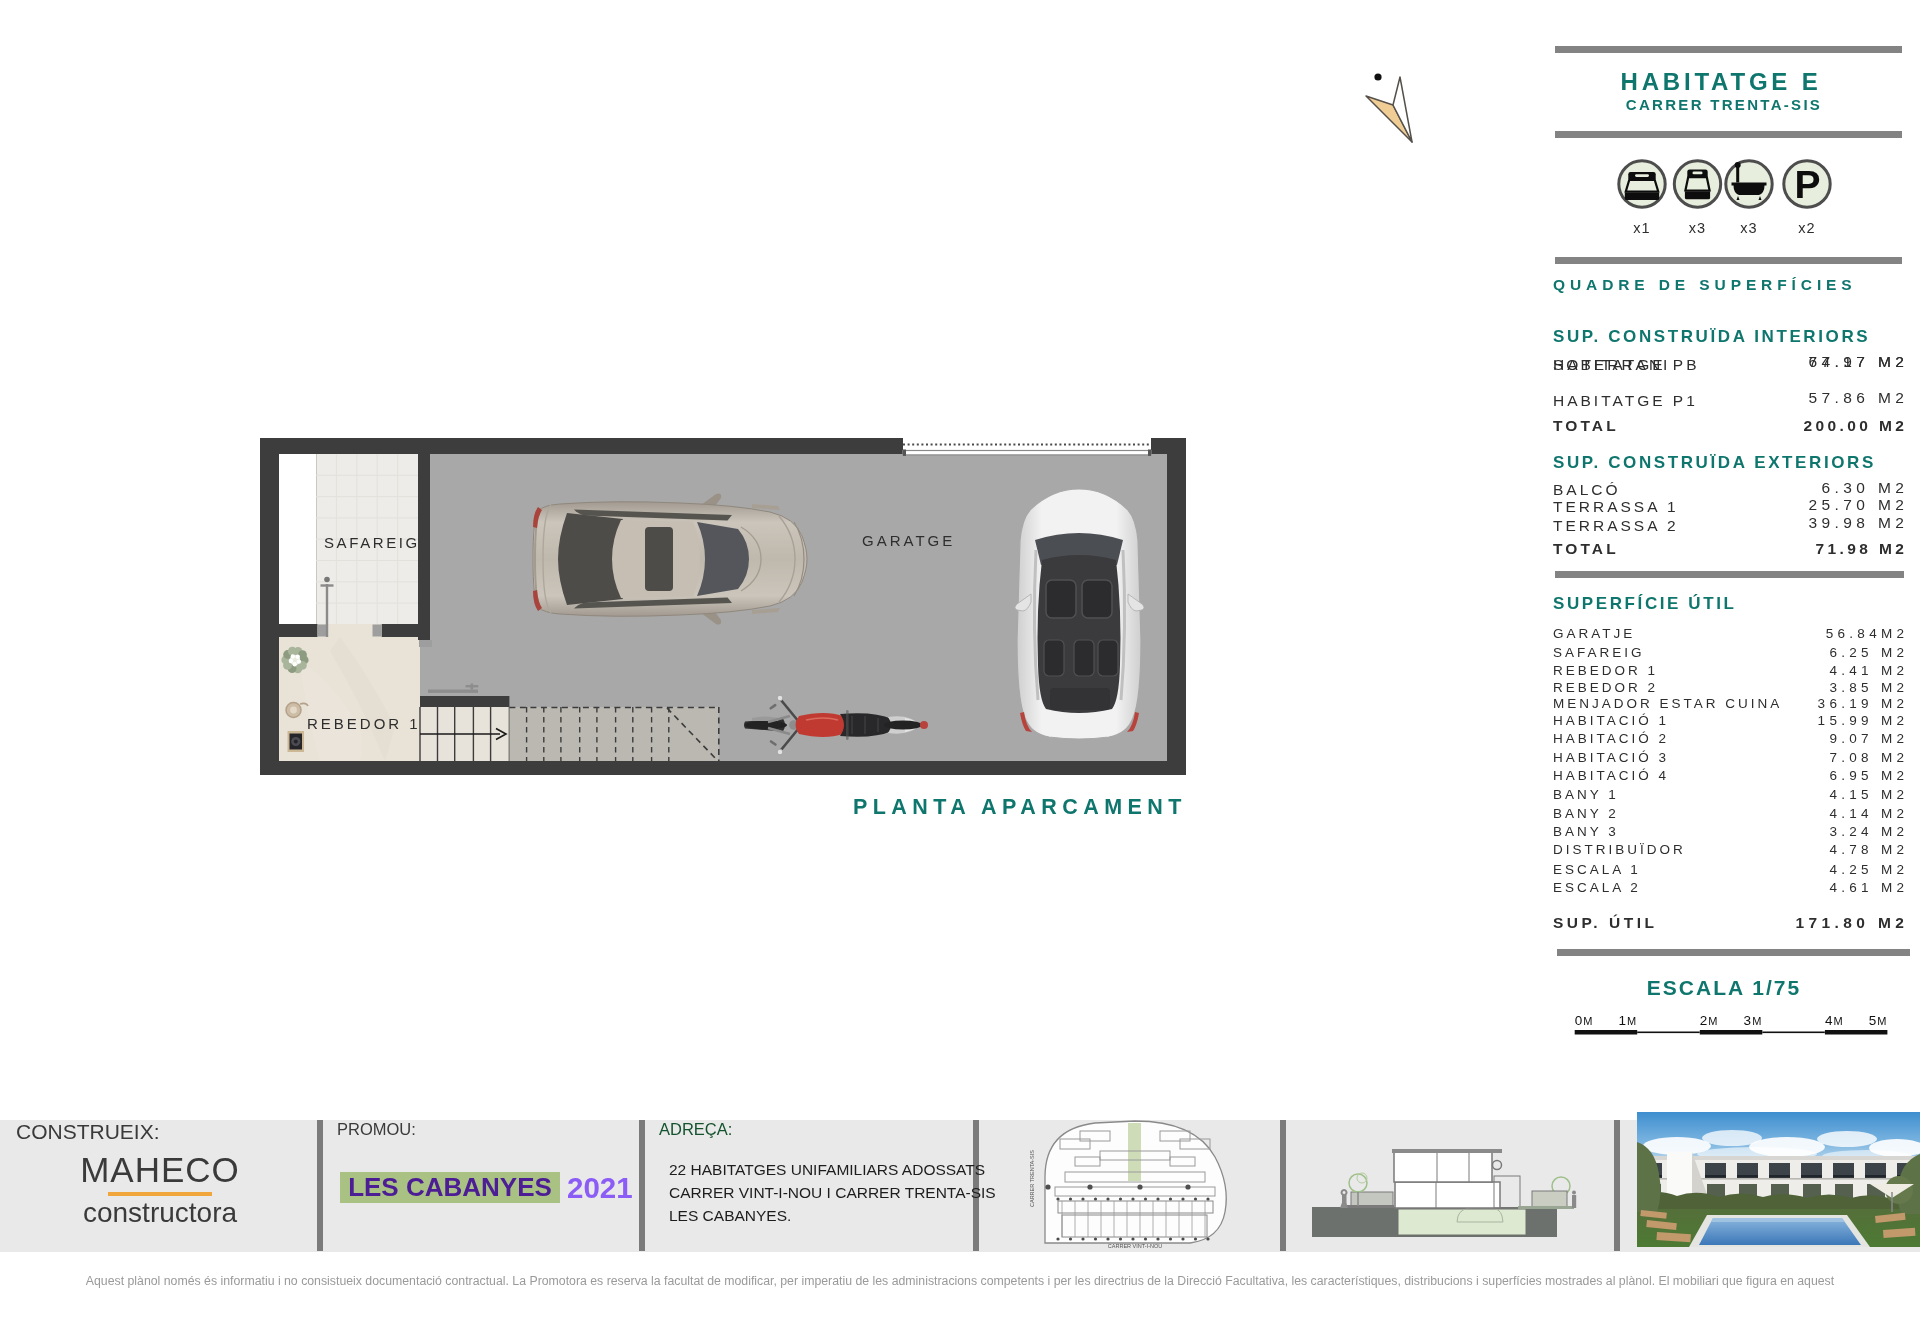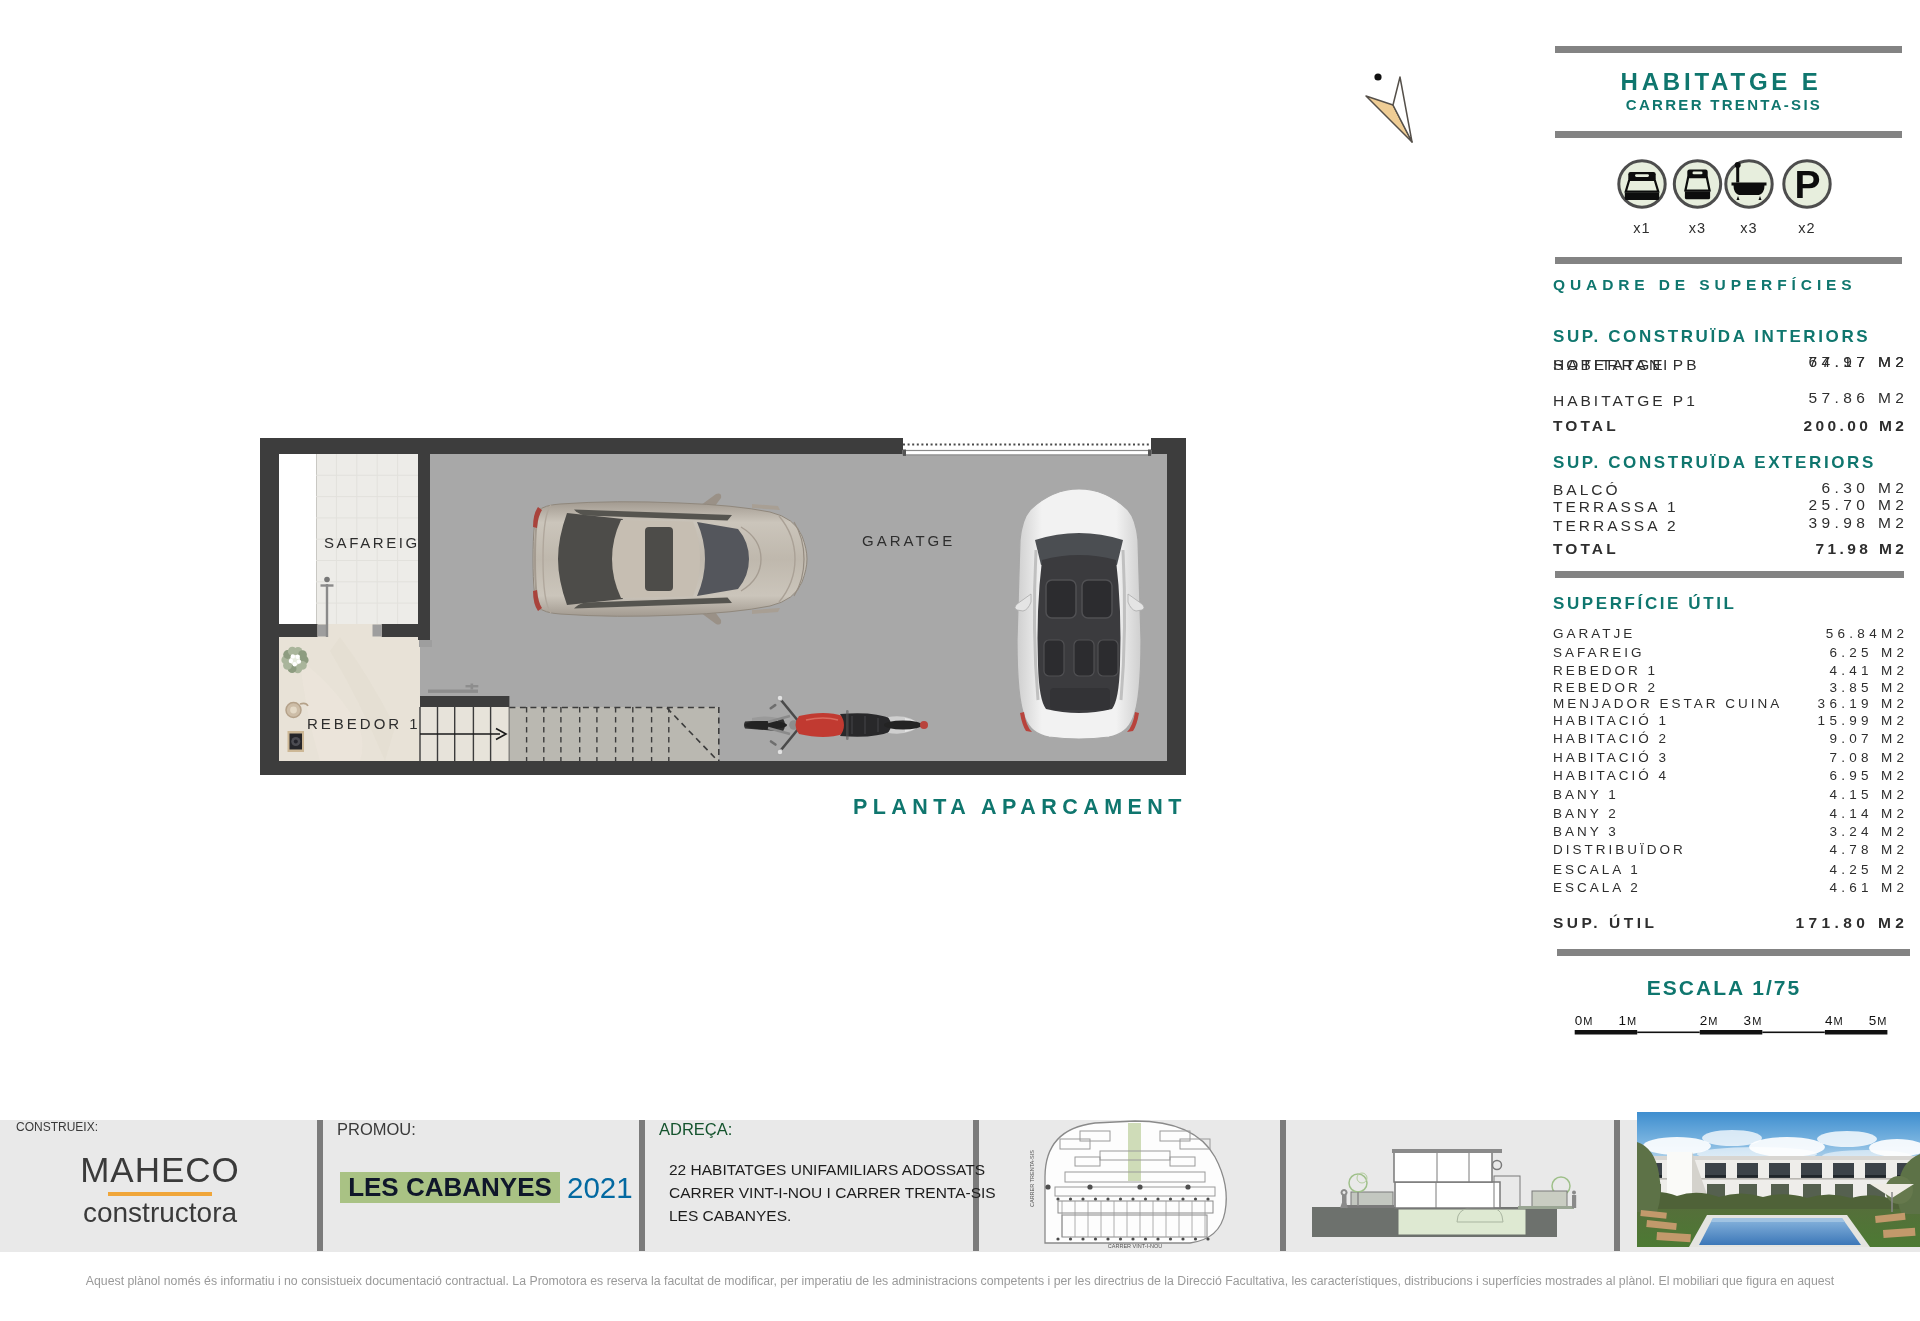--- a/index.html
+++ b/index.html
@@ -436,33 +436,33 @@
 <div class="abs" style="left:317px;top:1120px;width:6px;height:131px;background:#7b7b7b;"></div>
 
 <div class="abs" style="left:639px;top:1120px;width:6px;height:131px;background:#7b7b7b;"></div>
 
 <div class="abs" style="left:973px;top:1120px;width:6px;height:131px;background:#7b7b7b;"></div>
 
 <div class="abs" style="left:1280px;top:1120px;width:6px;height:131px;background:#7b7b7b;"></div>
 
 <div class="abs" style="left:1614px;top:1120px;width:6px;height:131px;background:#7b7b7b;"></div>
 
-<div class="abs" style="left:16px;top:1120px;font-size:12px;color:#3a3a3a;">CONSTRUEIX:</div>
+<div class="abs" style="left:16px;top:1120px;font-size:21px;color:#3a3a3a;">CONSTRUEIX:</div>
 
 <div class="abs" style="left:80px;top:1152px;width:160px;text-align:center;">
       <div style="font-size:35px;letter-spacing:1px;color:#3a3a3a;line-height:1;">MAHECO</div>
       <div style="width:104px;height:3.5px;background:#f0a63a;margin:5px auto 3px;"></div>
       <div style="font-size:28px;color:#3a3a3a;line-height:1;">constructora</div>
     </div>
 
 <div class="abs" style="left:337px;top:1120px;font-size:16.5px;color:#3a3a3a;">PROMOU:</div>
 
-<div class="abs" style="left:340px;top:1172px;width:220px;height:31px;background:#a9c284;color:#0f172a;font-size:26px;font-weight:bold;text-align:center;line-height:31px;">LES CABANYES</div>
-
-<div class="abs" style="left:567px;top:1173px;font-size:29.5px;font-weight:normal;color:#0369a1;line-height:1;">2021</div>
+<div class="abs" style="left:340px;top:1172px;width:220px;height:31px;background:#a9c284;color:#4c1d95;font-size:26px;font-weight:bold;text-align:center;line-height:31px;">LES CABANYES</div>
+
+<div class="abs" style="left:567px;top:1173px;font-size:29.5px;font-weight:bold;color:#8b5cf6;line-height:1;">2021</div>
 
 <div class="abs" style="left:659px;top:1120px;font-size:16.5px;color:#14532d;">ADREÇA:</div>
 
 <div class="abs" style="left:669px;top:1157.5px;font-size:15.5px;line-height:23.2px;color:#1d1d1d;">22 HABITATGES UNIFAMILIARS ADOSSATS<br>CARRER VINT-I-NOU I CARRER TRENTA-SIS<br>LES CABANYES.</div>
 
 <svg class="abs" style="left:1020px;top:1117px" width="230" height="132" viewBox="0 0 230 132">
 <path d="M25 126 L25 60 Q25 12 75 6 L115 4 Q175 4 195 40 Q210 68 205 95 Q200 122 170 126 Z" fill="#fdfdfd" stroke="#8a8a8a" stroke-width="1.3"></path>
 <rect x="108" y="6" width="13" height="58" fill="#cfdcb8"></rect>
 <rect x="40" y="22" width="30" height="10" fill="none" stroke="#9a9a9a" stroke-width="1"></rect>
 <rect x="60" y="14" width="30" height="10" fill="none" stroke="#9a9a9a" stroke-width="1"></rect>

